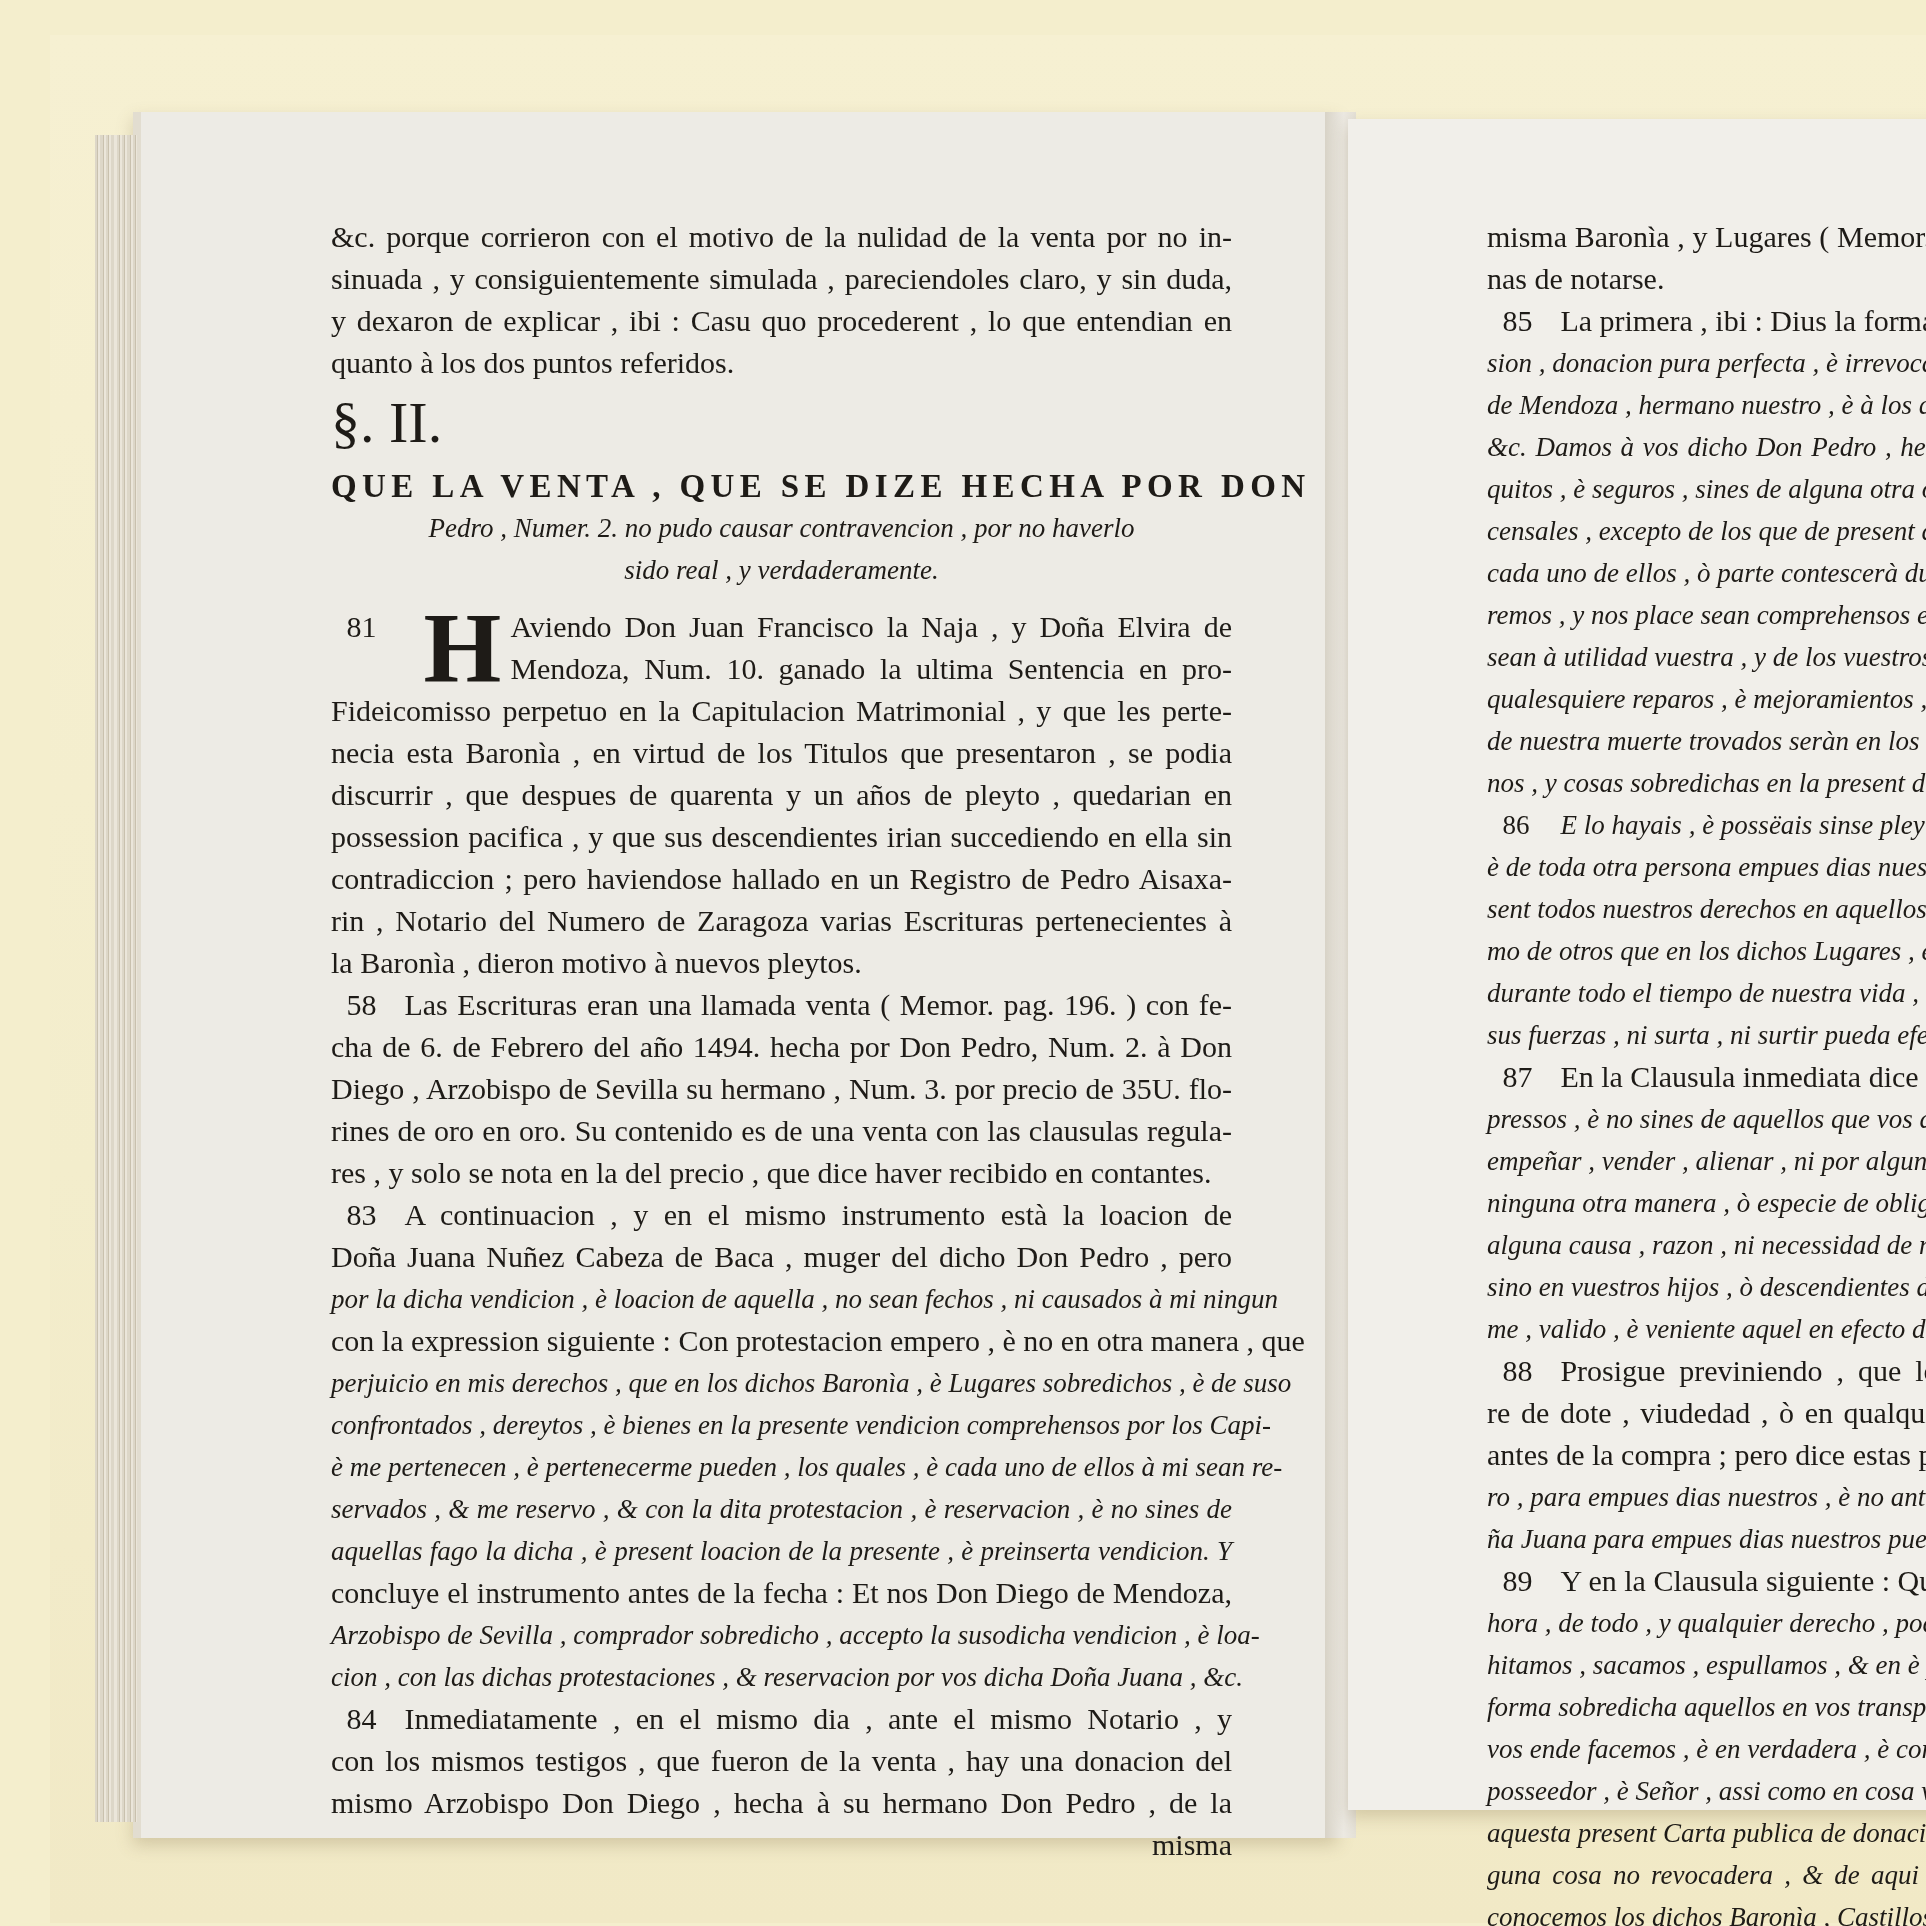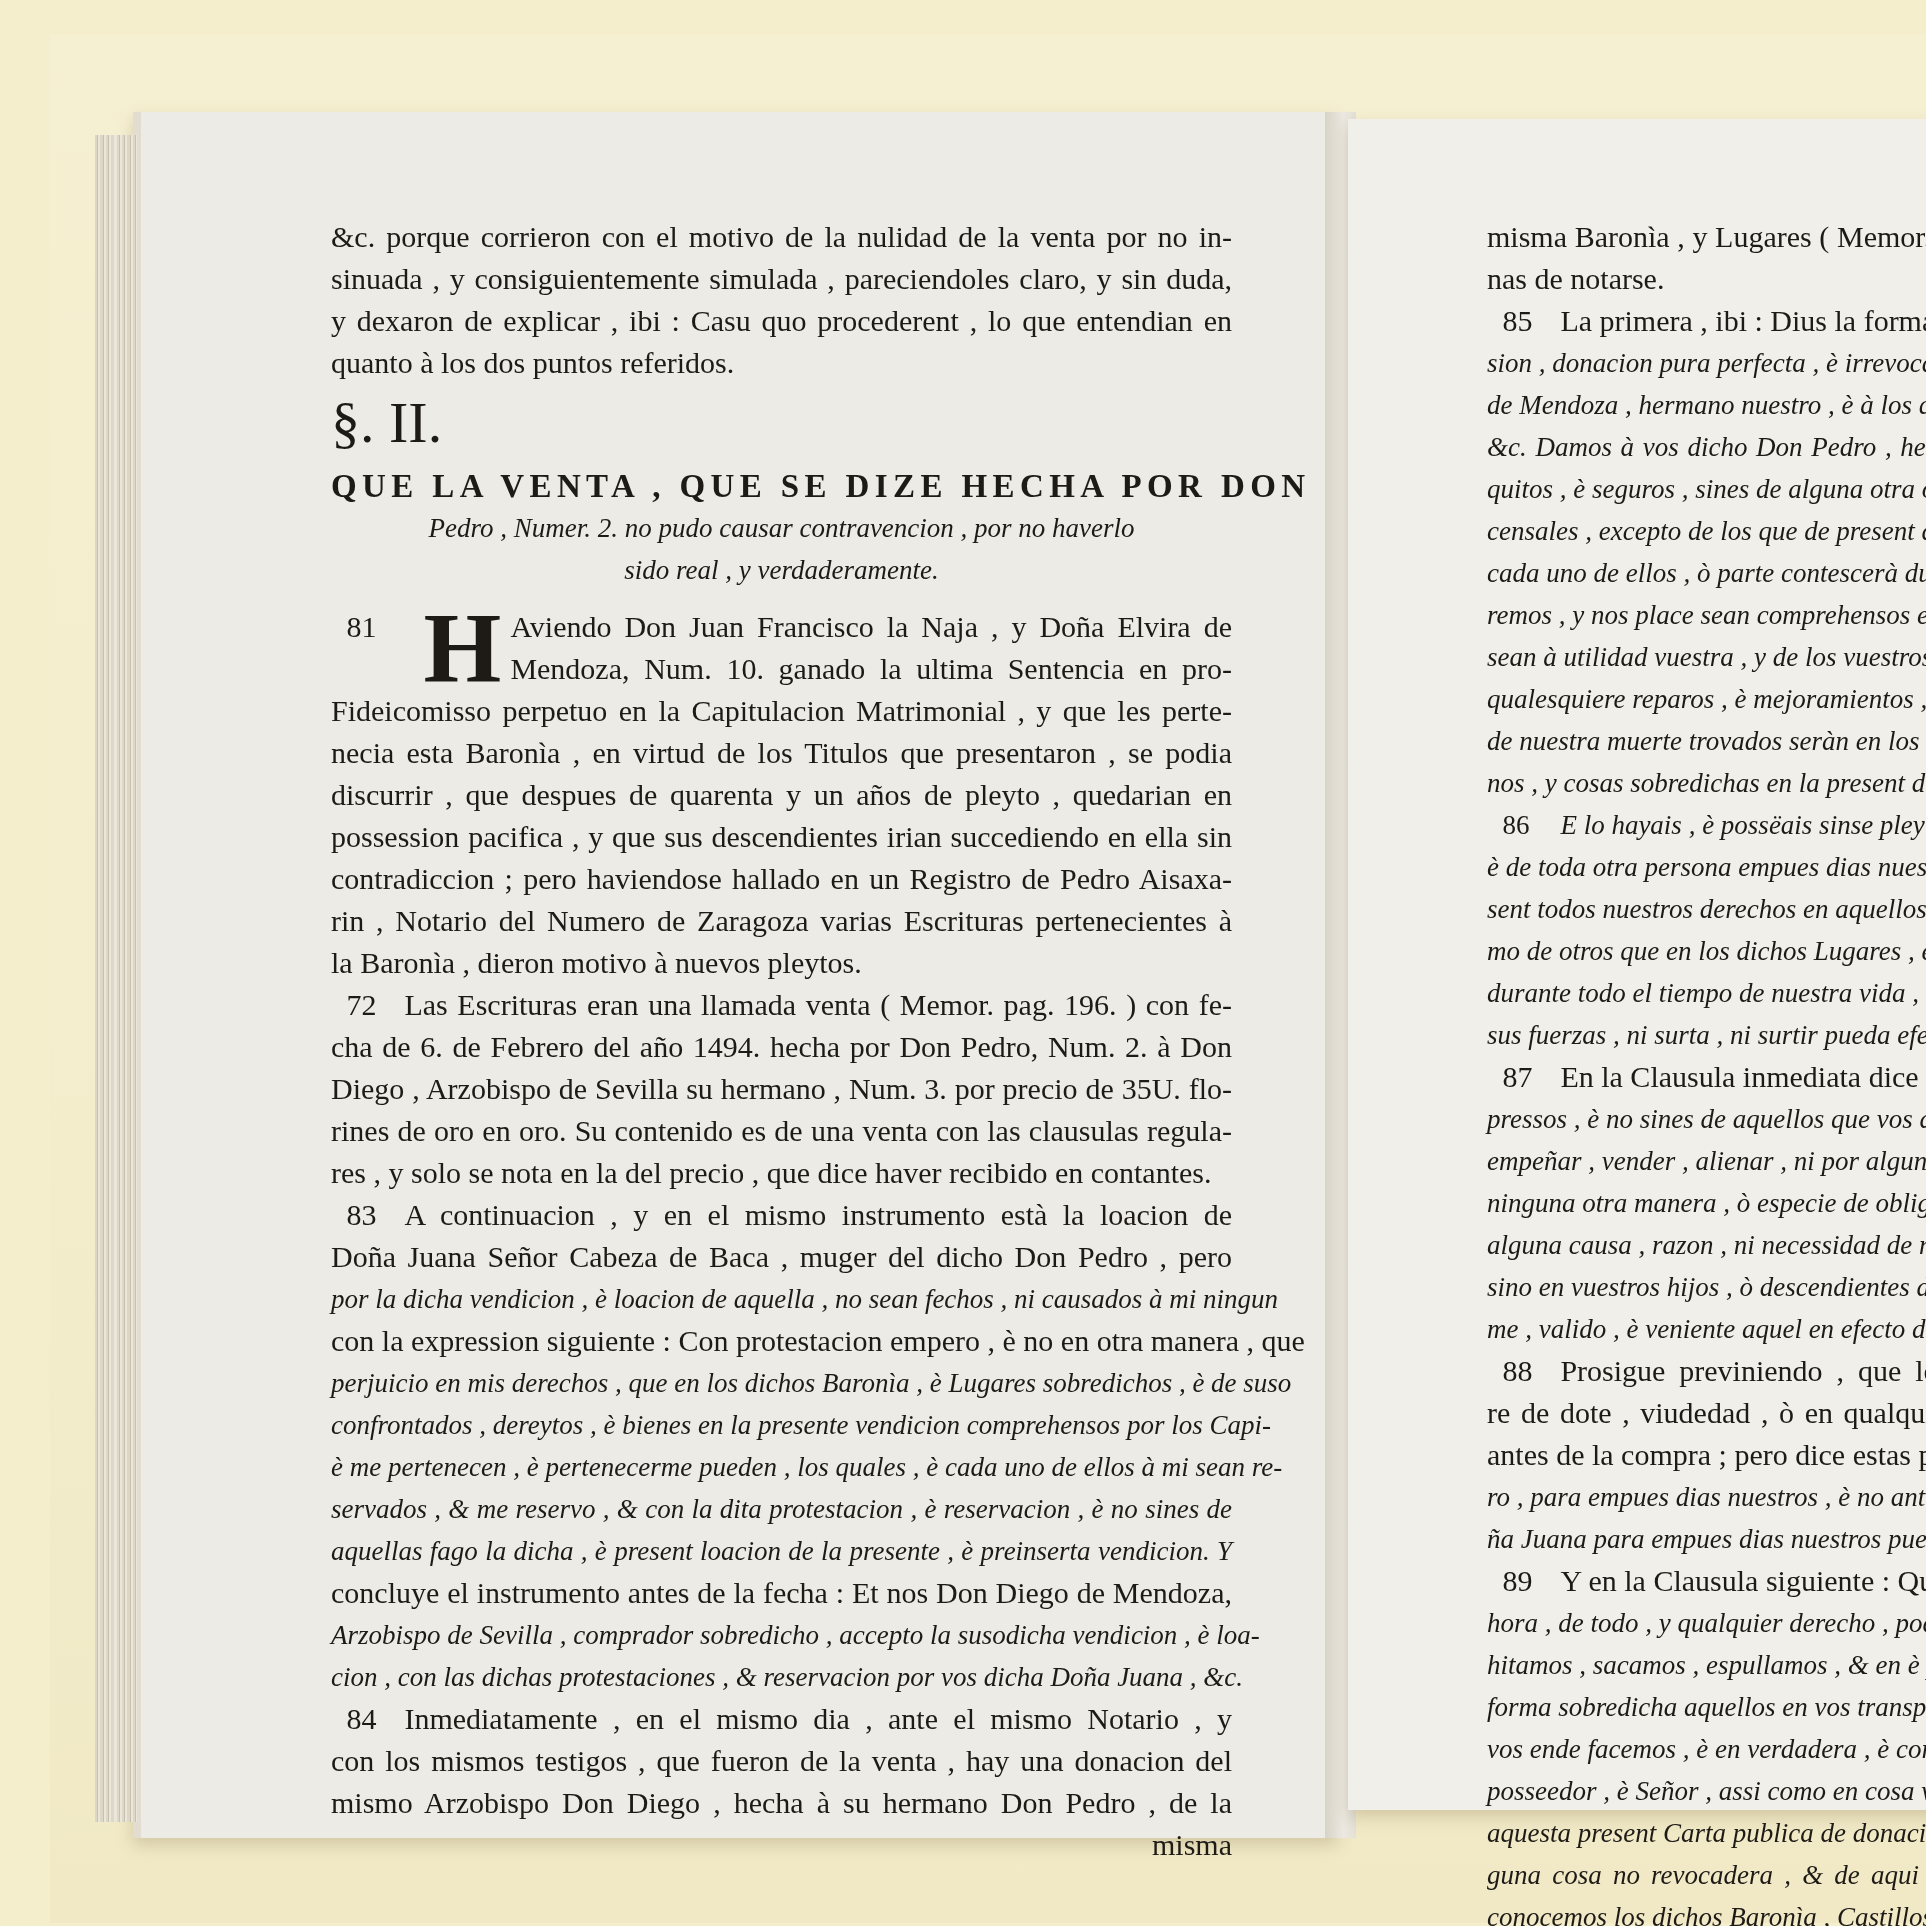--- a/index.html
+++ b/index.html
@@ -84,30 +84,30 @@
     <span class="line">Fideicomisso perpetuo en la Capitulacion Matrimonial , y que les perte-</span>
     <span class="line">necia esta Baronìa , en virtud de los Titulos que presentaron , se podia</span>
     <span class="line">discurrir , que despues de quarenta y un años de pleyto , quedarian en</span>
     <span class="line">possession pacifica , y que sus descendientes irian succediendo en ella sin</span>
     <span class="line">contradiccion ; pero haviendose hallado en un Registro de Pedro Aisaxa-</span>
     <span class="line">rin , Notario del Numero de Zaragoza varias Escrituras pertenecientes à</span>
     <span class="line last">la Baronìa , dieron motivo à nuevos pleytos.</span>
   </div>
 
   <div>
-    <span class="line"><span class="num">72</span><span>Las Escrituras eran una llamada venta ( Memor. pag. 196. ) con fe-</span></span>
+    <span class="line"><span class="num">58</span><span>Las Escrituras eran una llamada venta ( Memor. pag. 196. ) con fe-</span></span>
     <span class="line">cha de 6. de Febrero del año 1494. hecha por Don Pedro, Num. 2. à Don</span>
     <span class="line">Diego , Arzobispo de Sevilla su hermano , Num. 3. por precio de 35U. flo-</span>
     <span class="line">rines de oro en oro. Su contenido es de una venta con las clausulas regula-</span>
     <span class="line last">res , y solo se nota en la del precio , que dice haver recibido en contantes.</span>
   </div>
 
   <div>
     <span class="line"><span class="num">83</span><span>A continuacion , y en el mismo instrumento està la loacion de</span></span>
-    <span class="line">Doña Juana Señor Cabeza de Baca , muger del dicho Don Pedro , pero</span>
+    <span class="line">Doña Juana Nuñez Cabeza de Baca , muger del dicho Don Pedro , pero</span>
     <span class="line it">por la dicha vendicion , è loacion de aquella , no sean fechos , ni causados à mi ningun</span>
     <span class="line">con la expression siguiente : Con protestacion empero , è no en otra manera , que</span>
     <span class="line it">perjuicio en mis derechos , que en los dichos Baronìa , è Lugares sobredichos , è de suso</span>
     <span class="line it">confrontados , dereytos , è bienes en la presente vendicion comprehensos por los Capi-</span>
     <span class="line it">è me pertenecen , è pertenecerme pueden , los quales , è cada uno de ellos à mi sean re-</span>
     <span class="line it">servados , &amp; me reservo , &amp; con la dita protestacion , è reservacion , è no sines de</span>
     <span class="line it">aquellas fago la dicha , è present loacion de la presente , è preinserta vendicion. Y</span>
     <span class="line">concluye el instrumento antes de la fecha : Et nos Don Diego de Mendoza,</span>
     <span class="line it">Arzobispo de Sevilla , comprador sobredicho , accepto la susodicha vendicion , è loa-</span>
     <span class="line it last">cion , con las dichas protestaciones , &amp; reservacion por vos dicha Doña Juana , &amp;c.</span>

